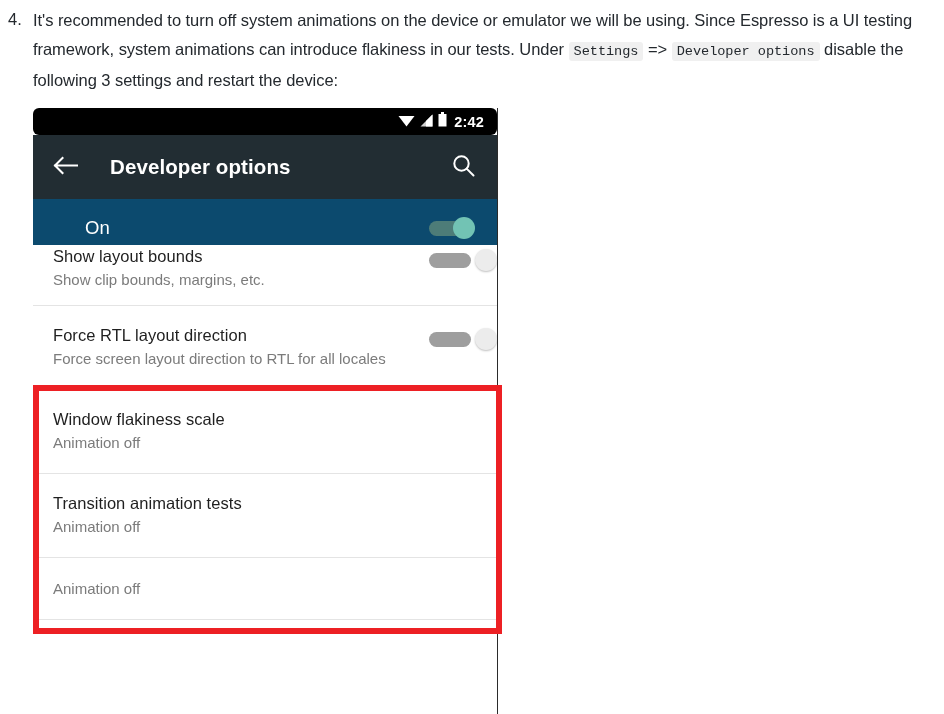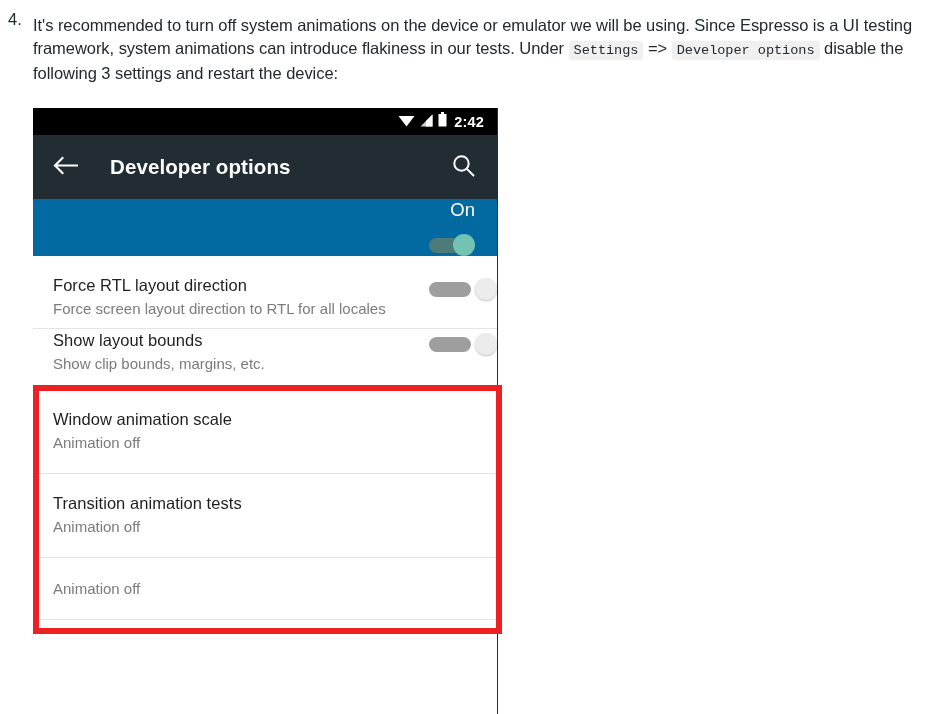--- a/index.html
+++ b/index.html
@@ -31,24 +31,23 @@
   }
   .li-marker {
     flex: 0 0 25px;
     font-size: 16.5px;
     line-height: 27px;
     color: #24292e;
   }
   .li-body {
     flex: 1 1 auto;
     font-size: 16.5px;
-    line-height: 23px;
+    line-height: 29px;
     color: #24292e;
     letter-spacing: -0.05px;
-    margin-top: 8px;
   }
   code.inline {
     font-family: "Liberation Mono", monospace;
     font-size: 13.6px;
     background: #f0f0f0;
     border-radius: 3px;
     padding: 2px 5px;
     color: #24292e;
     white-space: nowrap;
   }
@@ -68,20 +67,21 @@
 
   
   .status-bar {
     height: 27px;
     background: #000000;
     display: flex;
     align-items: center;
     justify-content: flex-end;
     padding-right: 13px;
     box-sizing: border-box;
+    border-radius: 6px;
   }
   .status-icons {
     display: flex;
     align-items: center;
     gap: 5px;
   }
   .status-time {
     color: #ffffff;
     font-size: 14.5px;
     font-weight: bold;
@@ -103,26 +103,25 @@
     font-size: 20.5px;
     font-weight: bold;
     margin-left: 32px;
     letter-spacing: 0.1px;
   }
   .app-bar-spacer { flex: 1 1 auto; }
 
   
   .switch-bar {
     height: 57px;
-    background: #0369a1;
-    display: flex;
-    align-items: flex-end;
+    background: #0c4a6e;
+    display: flex;
+    align-items: center;
     padding: 0 22px 0 20px;
     box-sizing: border-box;
-    flex-direction: column;
   }
   .switch-bar-label {
     color: #ffffff;
     font-size: 18.5px;
     margin-left: 32px;
   }
 
   
   .toggle {
     position: relative;
@@ -253,49 +252,49 @@
     <span class="switch-bar-label">On</span>
     <span class="app-bar-spacer"></span>
     <span class="toggle on">
       <span class="track"></span>
       <span class="thumb"></span>
     </span>
   </div>
 
   <div class="settings-list">
 
-    <div class="list-row tall">
-      <div class="row-text">
-        <div class="row-title">Force RTL layout direction</div>
-        <div class="row-sub">Force screen layout direction to RTL for all locales</div>
+    <div class="list-row clipped">
+      <div class="row-text">
+        <div class="row-title">Show layout bounds</div>
+        <div class="row-sub">Show clip bounds, margins, etc.</div>
       </div>
       <div class="row-control">
         <span class="toggle off">
           <span class="track"></span>
           <span class="thumb"></span>
         </span>
       </div>
     </div>
 
-    <div class="list-row clipped">
-      <div class="row-text">
-        <div class="row-title">Show layout bounds</div>
-        <div class="row-sub">Show clip bounds, margins, etc.</div>
+    <div class="list-row tall">
+      <div class="row-text">
+        <div class="row-title">Force RTL layout direction</div>
+        <div class="row-sub">Force screen layout direction to RTL for all locales</div>
       </div>
       <div class="row-control">
         <span class="toggle off">
           <span class="track"></span>
           <span class="thumb"></span>
         </span>
       </div>
     </div>
 
     <div class="list-row tall">
       <div class="row-text">
-        <div class="row-title">Window animation scale</div>
+        <div class="row-title">Window flakiness scale</div>
         <div class="row-sub">Animation off</div>
       </div>
     </div>
 
     <div class="list-row tall">
       <div class="row-text">
         <div class="row-title">Transition animation tests</div>
         <div class="row-sub">Animation off</div>
       </div>
     </div>

